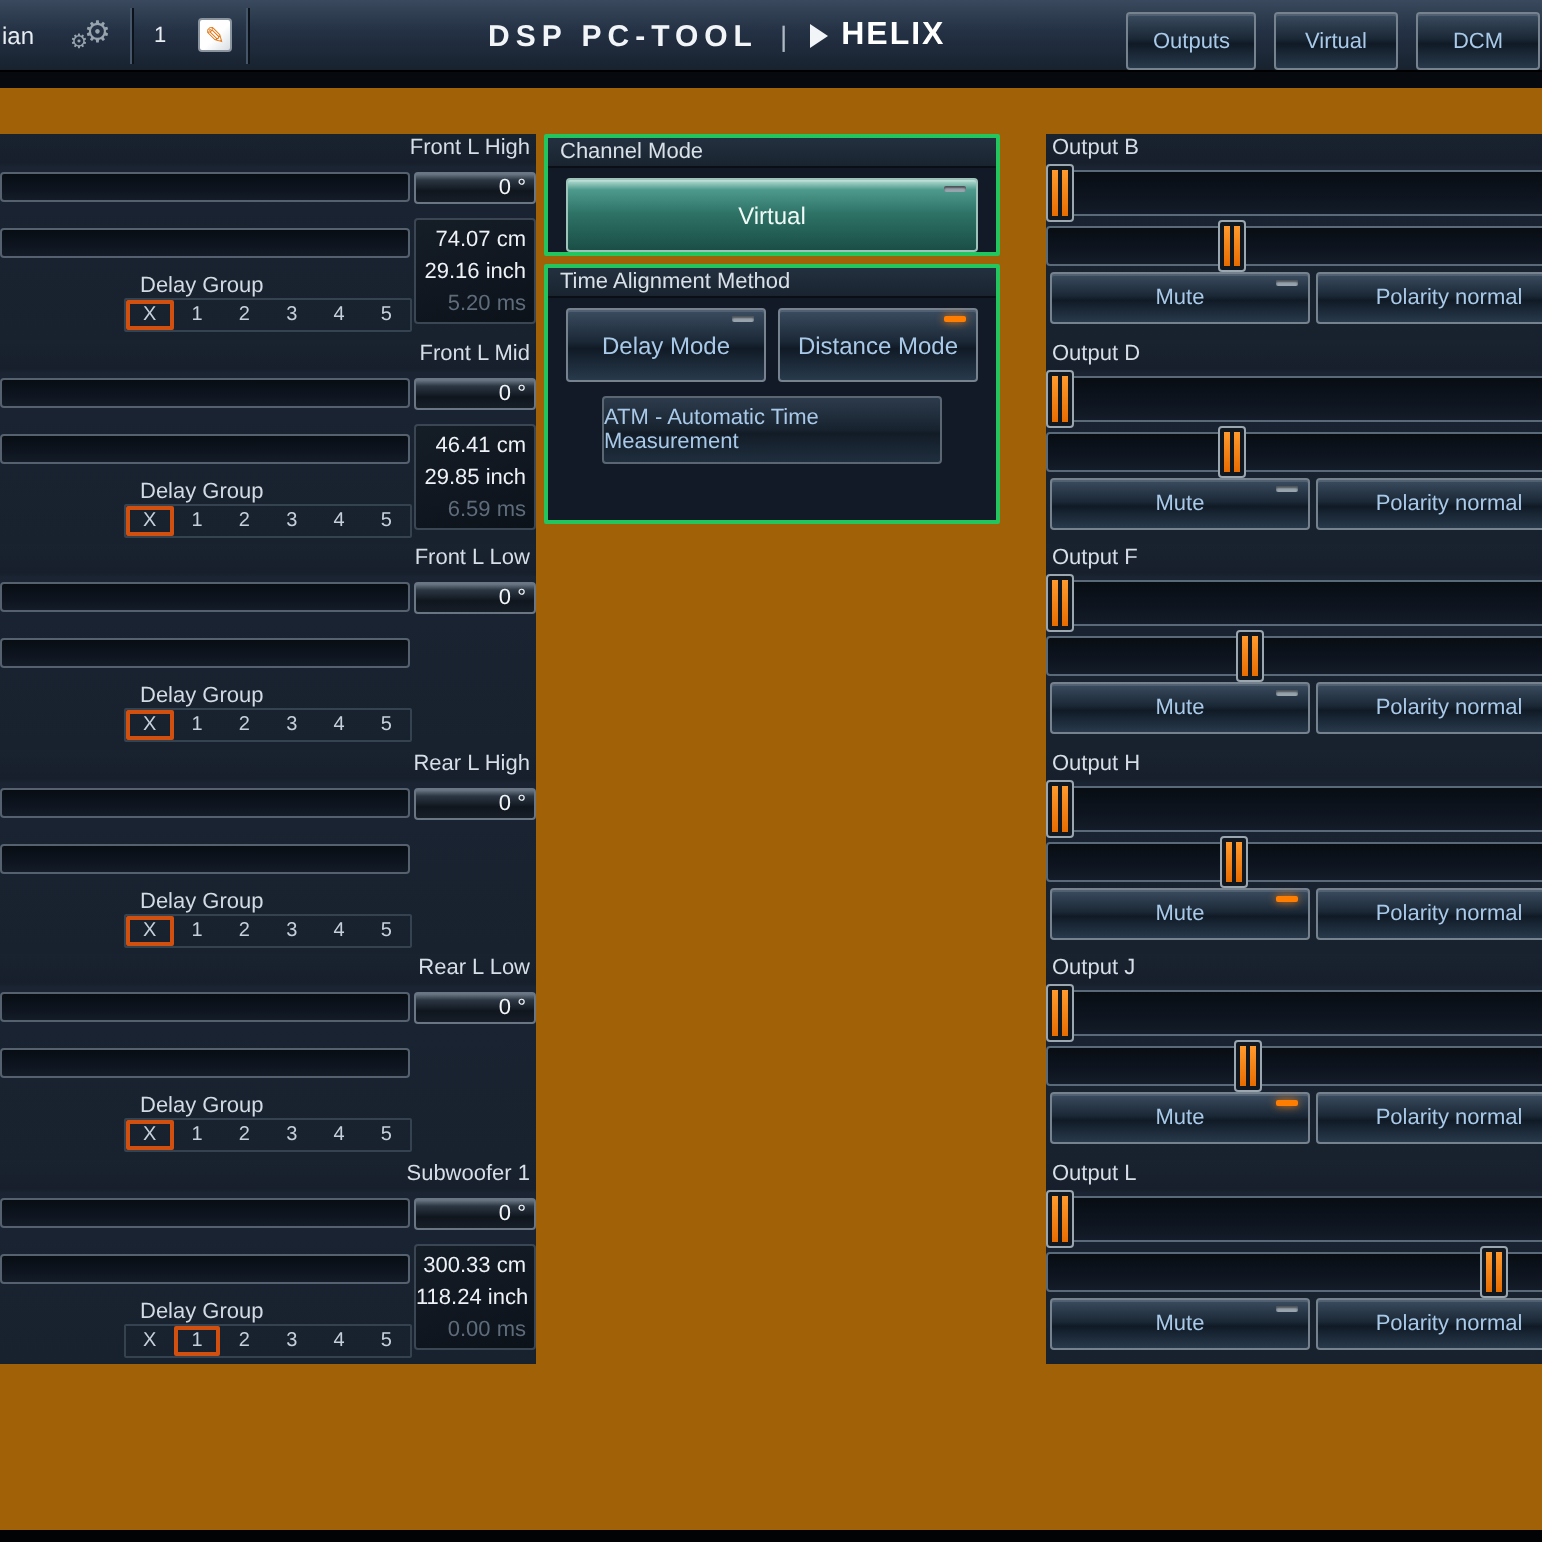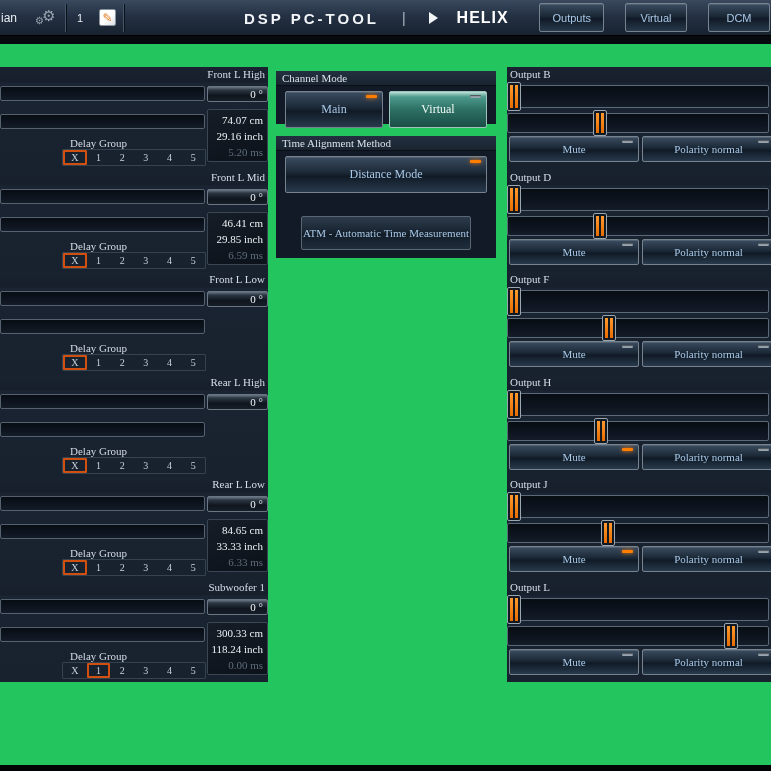--- a/index.html
+++ b/index.html
@@ -6,58 +6,58 @@
   html,body { background:#000; }
   body { font-family:"Liberation Sans", sans-serif; }
   .screen {
     width:771px; height:771px; margin:0 auto; position:relative;
     display:flex; flex-direction:column; overflow:hidden;
     background:#1e2a39; color:#cfd8e2; font-size:11px;
   }
 
   
   .topbar {
-    height:36px; flex:0 0 36px; display:flex; align-items:center; position:relative;
+    height:36px; flex:0 0 36px; display:flex; align-items:flex-end; position:relative;
     background:linear-gradient(180deg,#3a495d 0%,#243144 45%,#18222f 100%);
     border-bottom:1px solid #000;
   }
   .tb-left { display:flex; align-items:center; height:100%; }
   .preset { color:#e8edf2; font-size:12px; padding-left:1px; width:34px; }
   .gear-wrap { position:relative; width:30px; height:22px; color:#97a3ad; }
   .gear-big { position:absolute; left:8px; top:0; font-size:15px; }
   .gear-small { position:absolute; left:1px; top:8px; font-size:10px; }
   .tb-div { width:1px; height:28px; background:#46566a; margin:0 1px; box-shadow:1px 0 0 #0c121a; }
   .mem-num { width:26px; text-align:center; color:#e8edf2; font-size:11px; }
   .edit-icon {
     width:17px; height:17px; background:linear-gradient(135deg,#ffffff 55%,#d8dde2 100%);
     border:1px solid #8a949e; border-radius:2px; margin:0 6px;
     display:flex; align-items:center; justify-content:center;
     color:#e07818; font-size:12px; line-height:1;
   }
-  .logo { position:absolute; left:244px; top:0; height:36px; display:flex; align-items:center; gap:23px; }
+  .logo { position:absolute; left:244px; top:0; height:36px; display:flex; align-items:center; gap:11px; }
   .logo-left { color:#f2f5f8; font-size:15px; letter-spacing:3px; font-weight:bold; }
   .logo-sep { color:#aeb8c2; font-size:14px; }
   .logo-arrow { width:0; height:0; border-top:6px solid transparent; border-bottom:6px solid transparent; border-left:9px solid #f2f5f8; display:inline-block; }
   .logo-brand { color:#ffffff; font-size:16px; font-weight:bold; letter-spacing:1px; margin-left:-4px; }
-  .tb-right { margin-left:auto; display:flex; gap:21px; padding-right:1px; }
+  .tb-right { margin-left:auto; display:flex; gap:9px; padding-right:1px; }
   .tb-btn {
     min-width:62px; height:29px; padding:0 12px;
     display:flex; align-items:center; justify-content:center;
     color:#a9c9e8; font-size:11px; cursor:pointer;
     border:1px solid #76828e; border-radius:2px;
     background:linear-gradient(180deg,#3b4d61 0%,#1b2836 45%,#10striped 0,#101a26 55%,#283a4c 100%);
     background:linear-gradient(180deg,#3b4d61 0%,#1b2836 45%,#101a26 55%,#283a4c 100%);
     box-shadow:inset 0 1px 0 rgba(255,255,255,.12);
   }
 
   .black-strip { height:8px; flex:0 0 8px; background:#06090d; }
   .footer-strip { height:6px; flex:0 0 6px; background:#020304; }
 
   
-  main { flex:1; position:relative; background:#22c55e;font-family:Liberation Serif, serif; }
+  main { flex:1; position:relative; background:#a16207; }
   .col { position:absolute; top:23px; }
   #left-column  { left:0;   width:268px; }
   .mid-column   { left:272px; width:228px; }
   #right-column { left:507px; width:264px; overflow:hidden; }
 
   
   .strip { position:relative; height:102.5px; background:linear-gradient(180deg,#19232f 0%,#161f2b 14%,#1a2432 16%,#18212e 100%); }
   .strip-title { position:absolute; top:1px; right:3px; color:#d6dee8; font-size:11px; }
   .h-track {
     position:absolute; height:15px;
@@ -85,21 +85,21 @@
     position:absolute; top:82px; left:62px; width:144px; height:17px;
     display:flex; border:1px solid #35424f; border-radius:1px;
   }
   .dg-opt {
     flex:1; display:flex; align-items:center; justify-content:center;
     color:#c6d0dc; font-size:10px; cursor:pointer; border:2px solid transparent;
   }
   .dg-opt.selected { border:2px solid #d2500f; border-radius:1px; }
 
   
-  .panel { background:#111a26; border:4px solid #22c55e; border-radius:1px; }
+  .panel { background:#111a26; border:2px solid #22c55e; border-radius:1px; }
   .panel-cm { height:61px; margin-bottom:4px; }
   .panel-ta { height:130px; }
   .panel-header {
     height:15px; padding:1px 0 0 6px; color:#d8e0e8; font-size:11px;
     background:linear-gradient(180deg,#23303f 0%,#1a2431 100%);
     border-bottom:1px solid #0a0f15;
   }
   .panel-body { padding:5px 9px 0 9px; display:flex; gap:6px; }
   .mode-btn {
     position:relative; flex:1; height:37px; cursor:pointer;
@@ -108,31 +108,31 @@
     border:1px solid #76828e; border-radius:2px;
     background:linear-gradient(180deg,#3b4d61 0%,#1b2836 45%,#101a26 55%,#283a4c 100%);
     box-shadow:inset 0 1px 0 rgba(255,255,255,.12);
   }
   .mode-btn.selected {
     color:#effaf6; border-color:#9ec3ba;
     background:linear-gradient(180deg,#b7ded4 0%,#4d9a8c 14%,#2e7266 48%,#1a4e46 100%);
   }
   .led { position:absolute; top:3px; right:5px; width:11px; height:3px; border-radius:1px; background:#97a3ad; box-shadow:inset 0 1px 1px rgba(0,0,0,.5); }
   .led.on { background:#ff7d00; box-shadow:0 0 4px rgba(255,125,0,.9); }
-  .atm-row { display:flex; justify-content:center; padding-top:23px; }
+  .atm-row { display:flex; justify-content:center; padding-top:7px; }
   .atm-btn {
     width:170px; height:34px; cursor:pointer;
     display:flex; align-items:center; justify-content:center;
     color:#a9c9e8; font-size:11px;
     border:1px solid #5a6672; border-radius:2px;
     background:linear-gradient(180deg,#2c3b4c 0%,#17222e 50%,#121c27 55%,#1f2e3e 100%);
   }
 
   
-  .out-section { position:relative; height:102.5px; background:linear-gradient(180deg,#19232f 0%,#161f2b 14%,#1a2432 16%,#18212e 100%); }
+  .out-section { position:relative; height:102.5px; background:linear-gradient(180deg,#19232f 0%,#161f2b 14%,#1a2432 16%,#18212e 100%);margin-left:16px; }
   .out-title { position:absolute; top:1px; left:3px; color:#d6dee8; font-size:11px; }
   .out-trackwrap { position:absolute; left:0; width:262px; }
   .out-trackwrap.tw1 { top:18px; height:23px; }
   .out-trackwrap.tw2 { top:46px; height:20px; }
   .out-track {
     position:absolute; inset:0;
     background:linear-gradient(180deg,#080d13 0%,#0e1520 60%,#131c28 100%);
     border:1px solid #5a6a78; border-radius:2px;
   }
   .out-handle {
@@ -265,25 +265,20 @@
             <div class="dg-opt">4</div>
             <div class="dg-opt">5</div>
           </div>
   </section>
 
   <section class="strip">
     <div class="strip-title">Rear L Low</div>
     <div class="h-track track1"></div>
     <div class="angle-field">0 °</div>
     <div class="h-track track2"></div>
-    <div class="value-panel">
-      <div class="v cm">84.65 cm</div>
-      <div class="v inch">33.33 inch</div>
-      <div class="v dim ms">6.33 ms</div>
-    </div>
     <div class="dg-label">Delay Group</div>
     <div class="dg-row">
             <div class="dg-opt selected">X</div>
             <div class="dg-opt">1</div>
             <div class="dg-opt">2</div>
             <div class="dg-opt">3</div>
             <div class="dg-opt">4</div>
             <div class="dg-opt">5</div>
           </div>
   </section>
@@ -307,34 +302,34 @@
             <div class="dg-opt">4</div>
             <div class="dg-opt">5</div>
           </div>
   </section>
 </div>
 
     <div class="mid-column col">
       <section class="panel panel-cm">
         <div class="panel-header">Channel Mode</div>
         <div class="panel-body" id="channel-mode-buttons">
-            <div class="mode-btn">
-              <span>Main</span>
-              <span class="led on"></span>
-            </div>
             <div class="mode-btn selected">
               <span>Virtual</span>
               <span class="led"></span>
             </div>
           </div>
       </section>
       <section class="panel panel-ta">
         <div class="panel-header">Time Alignment Method</div>
         <div class="panel-body" id="ta-mode-buttons">
             <div class="mode-btn">
+              <span>Delay Mode</span>
+              <span class="led"></span>
+            </div>
+            <div class="mode-btn">
               <span>Distance Mode</span>
               <span class="led on"></span>
             </div>
           </div>
         <div class="atm-row">
           <div class="atm-btn">ATM - Automatic Time Measurement</div>
         </div>
       </section>
     </div>
 

